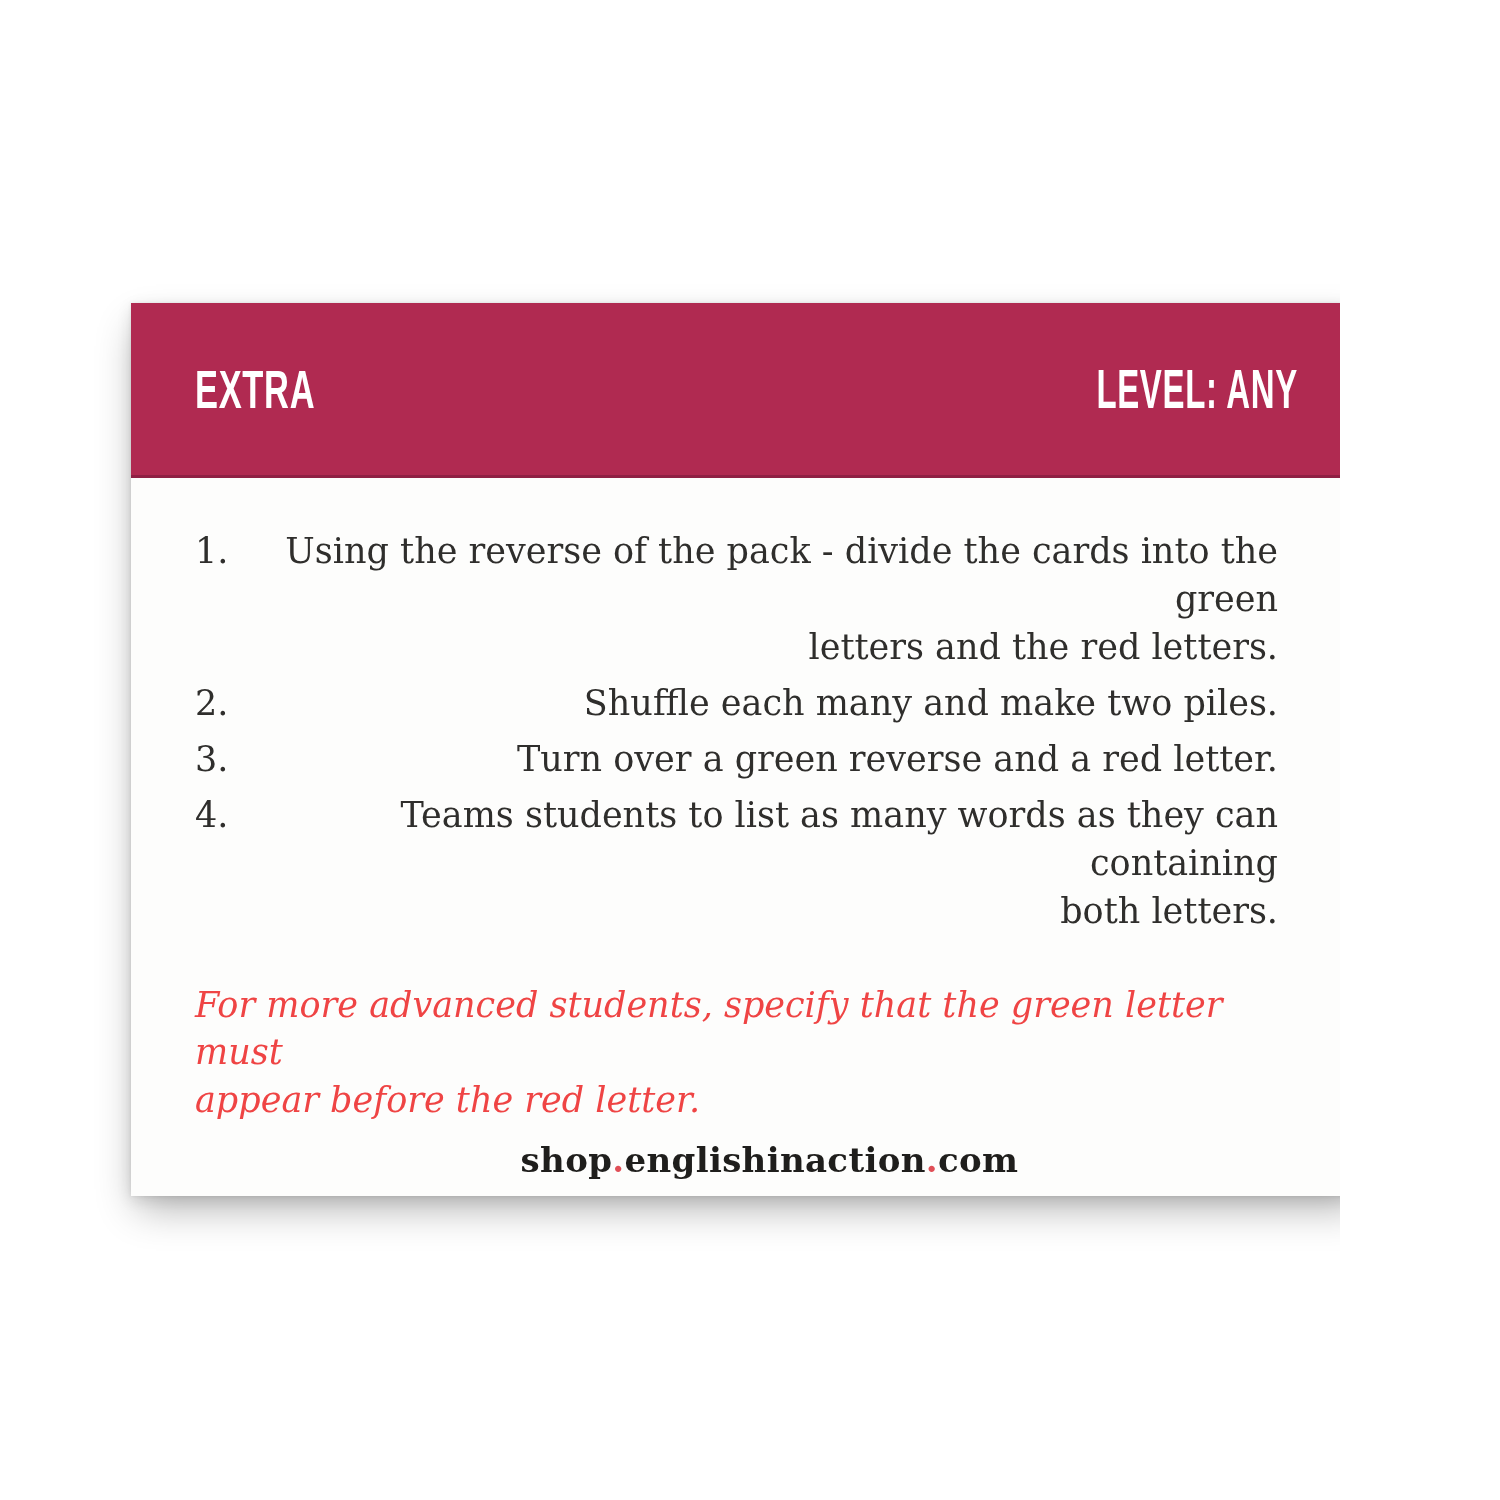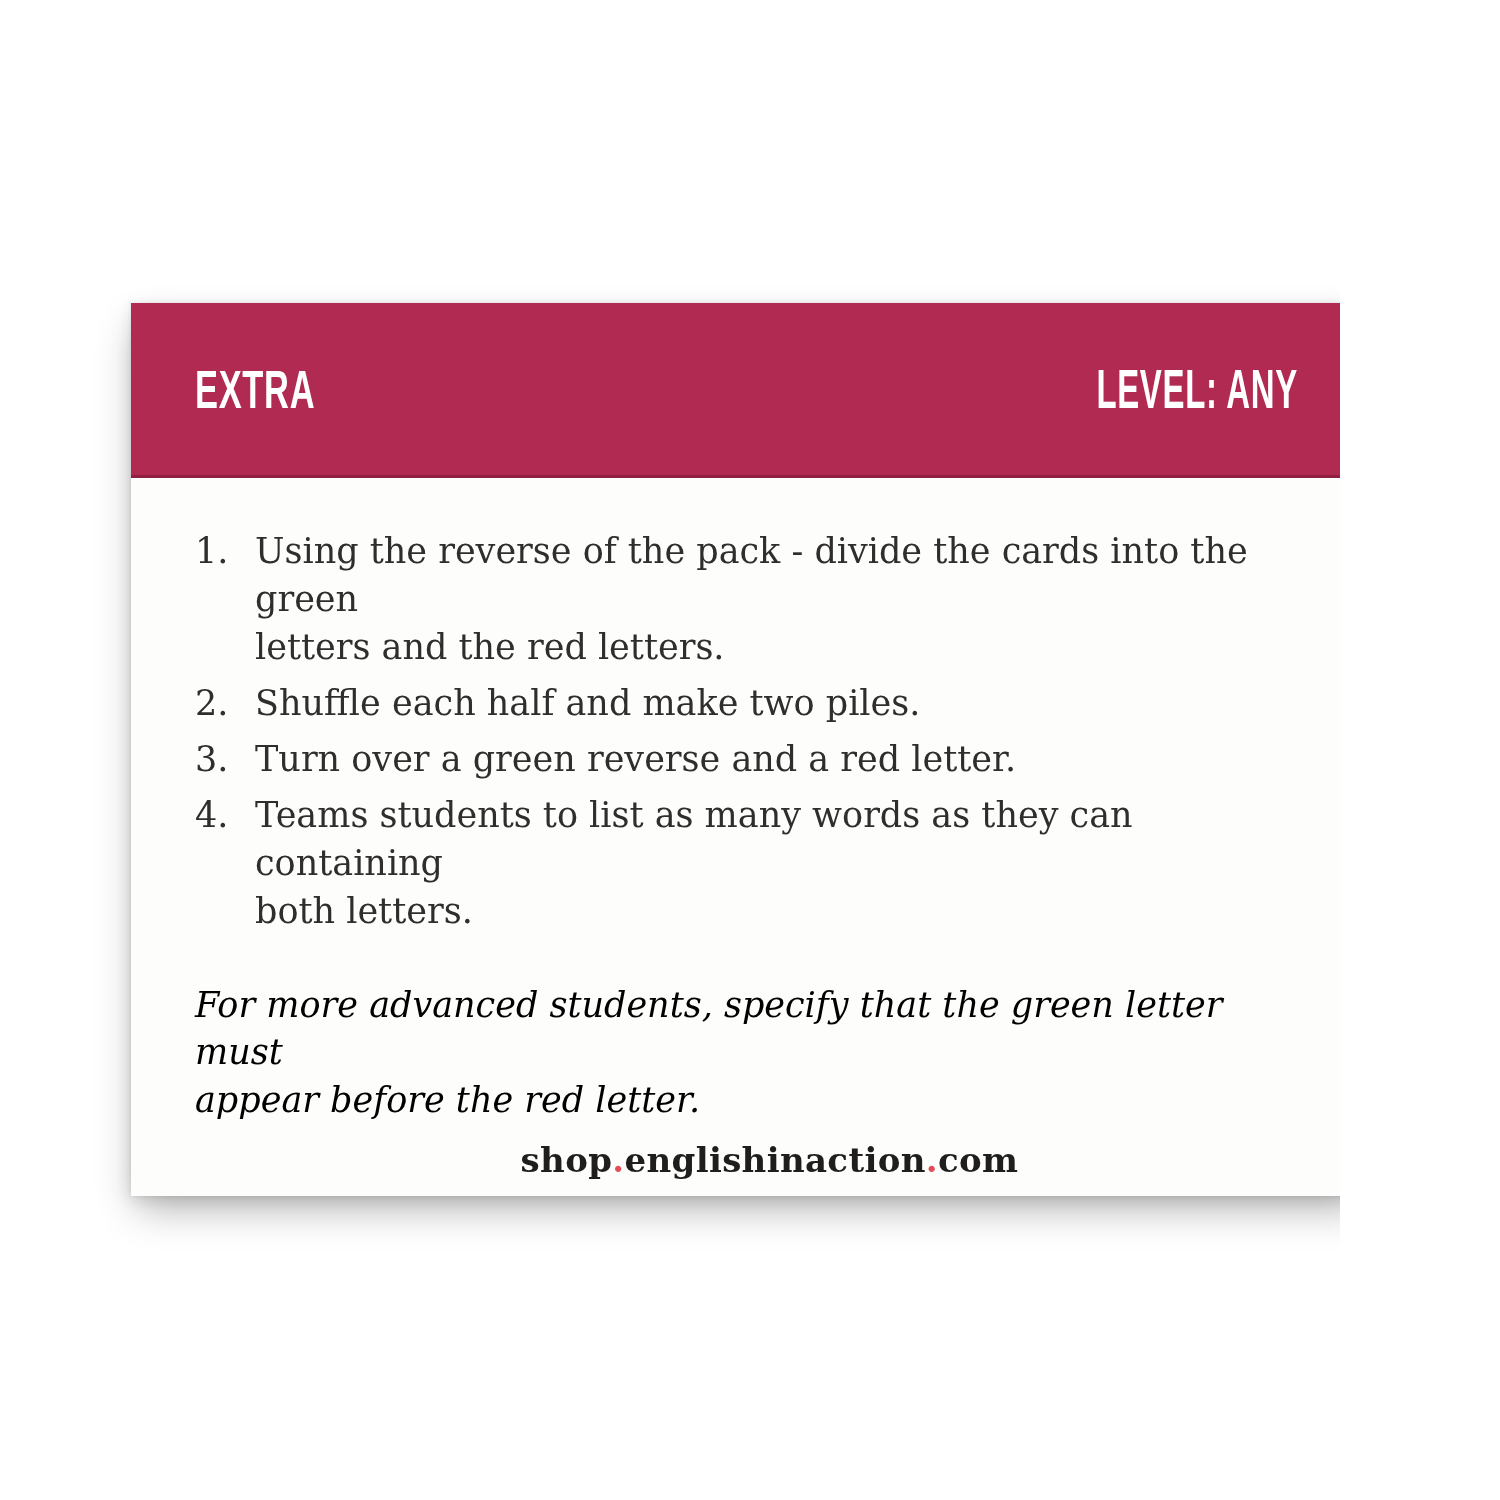--- a/index.html
+++ b/index.html
@@ -84,29 +84,30 @@
     line-height: 1.37;
   }
   .instruction-number {
     flex: 0 0 60px;
     width: 60px;
   }
   .instruction-text {
     flex: 1 1 auto;
     white-space: pre-line;
     max-width: 1030px;
+    text-align: right;
   }
   .advanced-note {
     margin-top: 46px;
     font-style: italic;
     font-size: 35px;
     line-height: 1.37;
     white-space: pre-line;
     max-width: 1060px;
-    color: #000000;
+    color: #ef4444;
   }
   .card-footer {
     position: absolute;
     left: 0;
     bottom: 16px;
     width: 100%;
     text-align: center;
     font-weight: 700;
     font-size: 34px;
     color: #1f1e1c;
@@ -132,21 +133,21 @@
 
     <div class="card-body">
       <ol class="instructions">
         <li class="instruction-item">
           <span class="instruction-number">1.</span>
           <span class="instruction-text">Using the reverse of the pack - divide the cards into the green
 letters and the red letters.</span>
         </li>
         <li class="instruction-item">
           <span class="instruction-number">2.</span>
-          <span class="instruction-text">Shuffle each half and make two piles.</span>
+          <span class="instruction-text">Shuffle each many and make two piles.</span>
         </li>
         <li class="instruction-item">
           <span class="instruction-number">3.</span>
           <span class="instruction-text">Turn over a green reverse and a red letter.</span>
         </li>
         <li class="instruction-item">
           <span class="instruction-number">4.</span>
           <span class="instruction-text">Teams students to list as many words as they can containing
 both letters.</span>
         </li>

